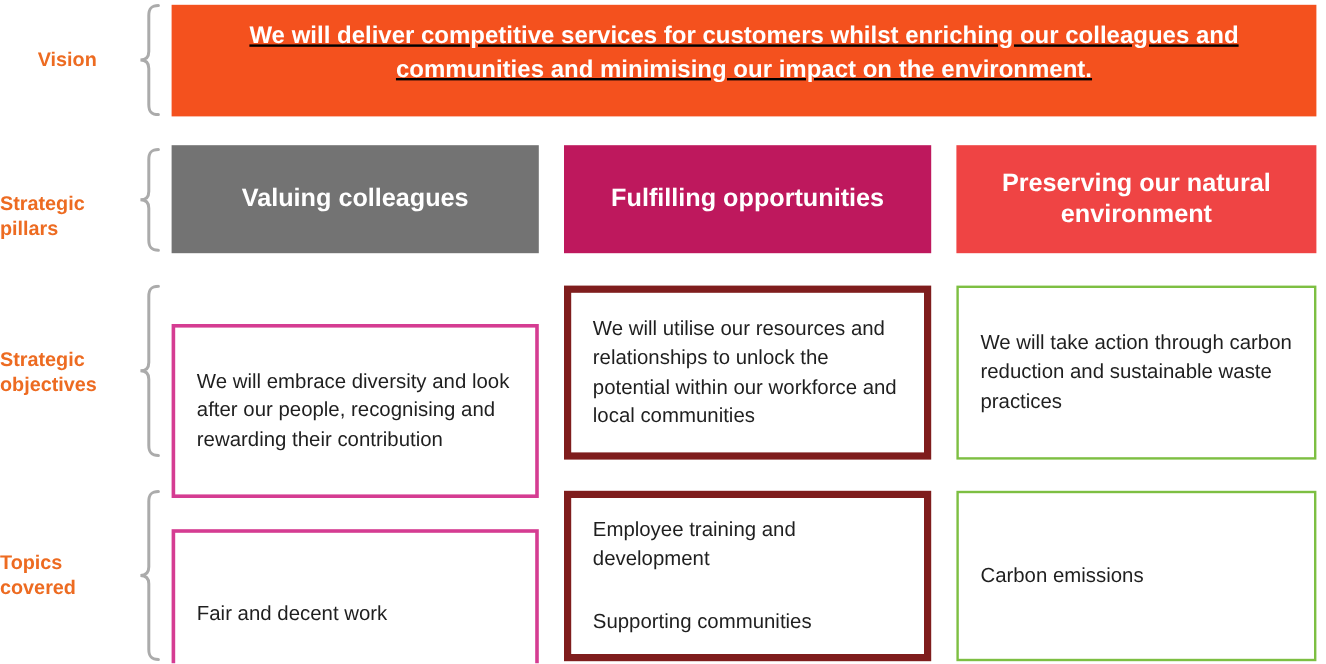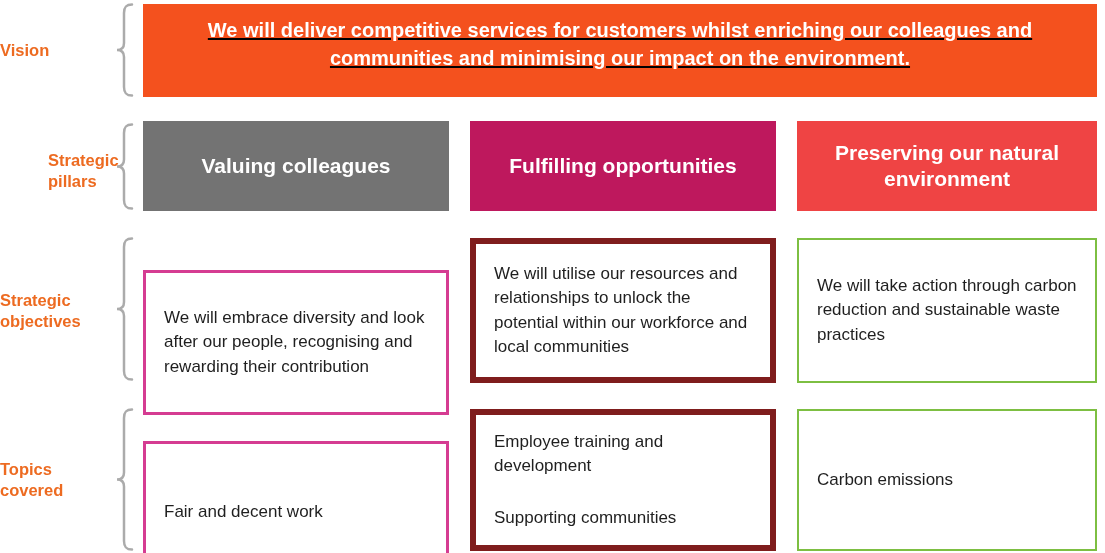--- a/index.html
+++ b/index.html
@@ -15,32 +15,32 @@
     overflow: hidden;
     background: #ffffff;
   }
   
   .row-label {
     position: absolute;
     left: 0;
     width: 112px;
     display: flex;
     align-items: center;
-    justify-content: flex-start;
+    justify-content: center;
   }
   .row-label span {
     display: inline-block;
     text-align: left;
     color: #ED6B21;
     font-weight: bold;
     font-size: 16.5px;
     line-height: 1.25;
   }
   .lbl-vision     { top: 4px;   height: 93px;  }
-  .lbl-pillars    { top: 126px; height: 90px; margin-left: 48px;  }
+  .lbl-pillars    { top: 136px; height: 90px;  }
   .lbl-objectives { top: 238px; height: 145px; }
   .lbl-topics     { top: 409px; height: 142px; }
 
   
   .brace { position: absolute; left: 112px; width: 26px; }
   .brace path {
     fill: none;
     stroke: #ABABAB;
     stroke-width: 2.5;
     stroke-linecap: round;

